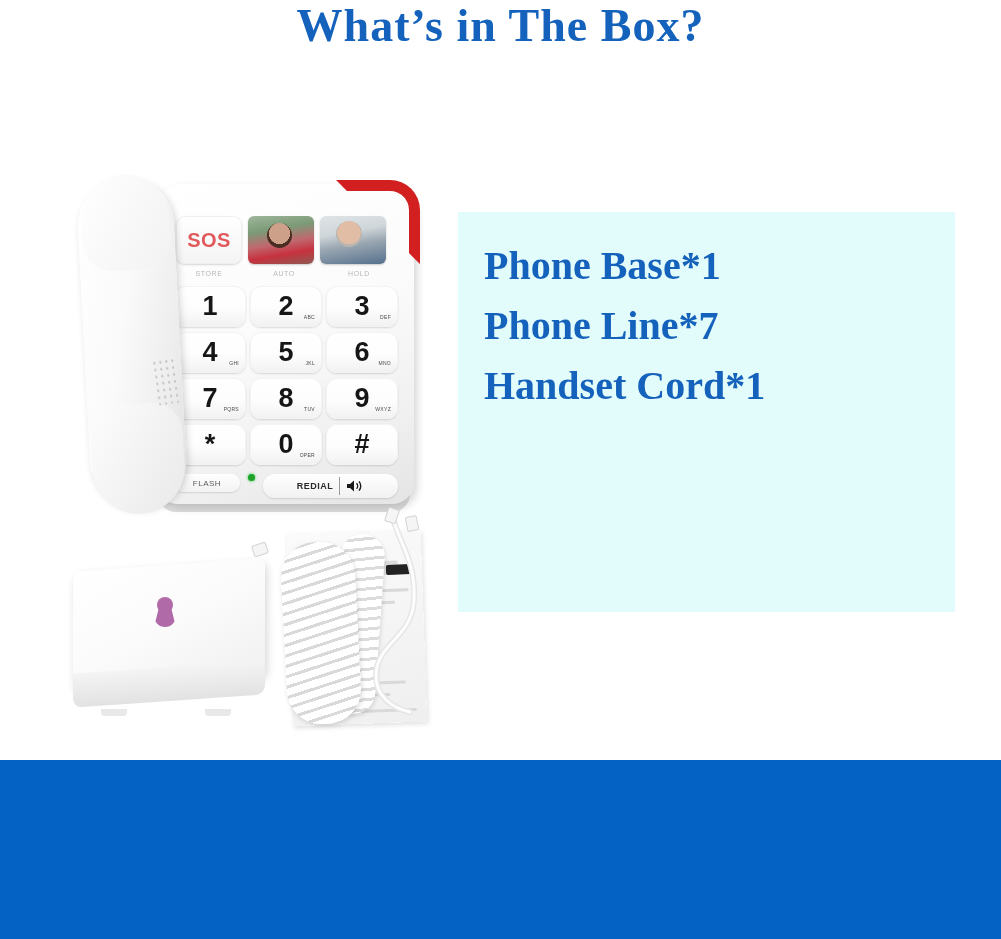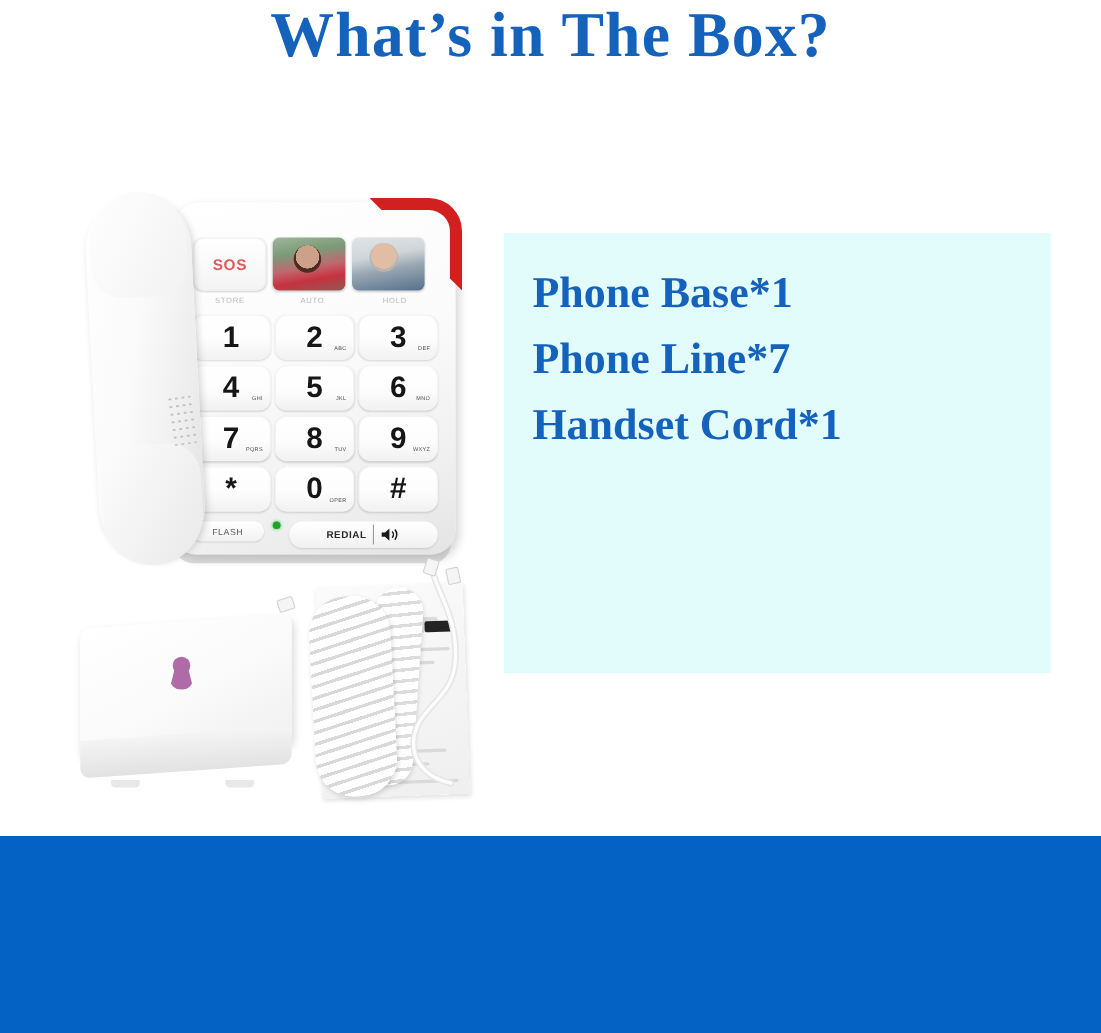--- a/index.html
+++ b/index.html
@@ -9,21 +9,21 @@
     font-family:"Liberation Serif", serif;
     overflow:hidden;position:relative;
   }
 
   
   .title{
     position:absolute;left:0;top:2px;width:1001px;
     text-align:center;
     font-family:"Liberation Serif", serif;
     font-weight:bold;
-    font-size:58px;
+    font-size:46px;
     letter-spacing:1px;
     color:#1462bc;
     line-height:1.05;
     white-space:nowrap;
   }
 
   
   .contents-panel{
     position:absolute;left:458px;top:212px;
     width:497px;height:400px;
@@ -103,21 +103,21 @@
   
   .top-row{
     position:absolute;left:20px;top:30px;width:216px;height:52px;
     display:flex;gap:6px;align-items:center;
   }
   .sos-btn{
     width:66px;height:48px;border-radius:9px;
     background:linear-gradient(180deg,#ffffff,#f4f4f4);
     box-shadow:0 1px 2px rgba(0,0,0,.16), inset 0 0 0 1px #efefef;
     display:flex;align-items:center;justify-content:center;
-    font-family:"Liberation Sans", sans-serif;font-weight:bold;font-size:14px;
+    font-family:"Liberation Sans", sans-serif;font-weight:bold;font-size:20px;
     color:#e0595c;letter-spacing:.5px;
   }
   .photo-btn{
     width:66px;height:48px;border-radius:6px;overflow:hidden;
     box-shadow:0 1px 2px rgba(0,0,0,.2);position:relative;
   }
   .photo-a{background:linear-gradient(170deg,#9fb69c 0%,#7b9a76 30%,#c0686f 55%,#c7323f 75%,#8e5a52 100%);}
   .photo-a:after{content:"";position:absolute;left:19px;top:7px;width:25px;height:25px;border-radius:50%;
     background:radial-gradient(circle at 50% 42%, #cda08a 55%, #4a2d20 56%);}
   .photo-b{background:linear-gradient(170deg,#dfe4e6 0%,#cfd6da 35%,#9aa7b2 58%,#55708c 100%);}

